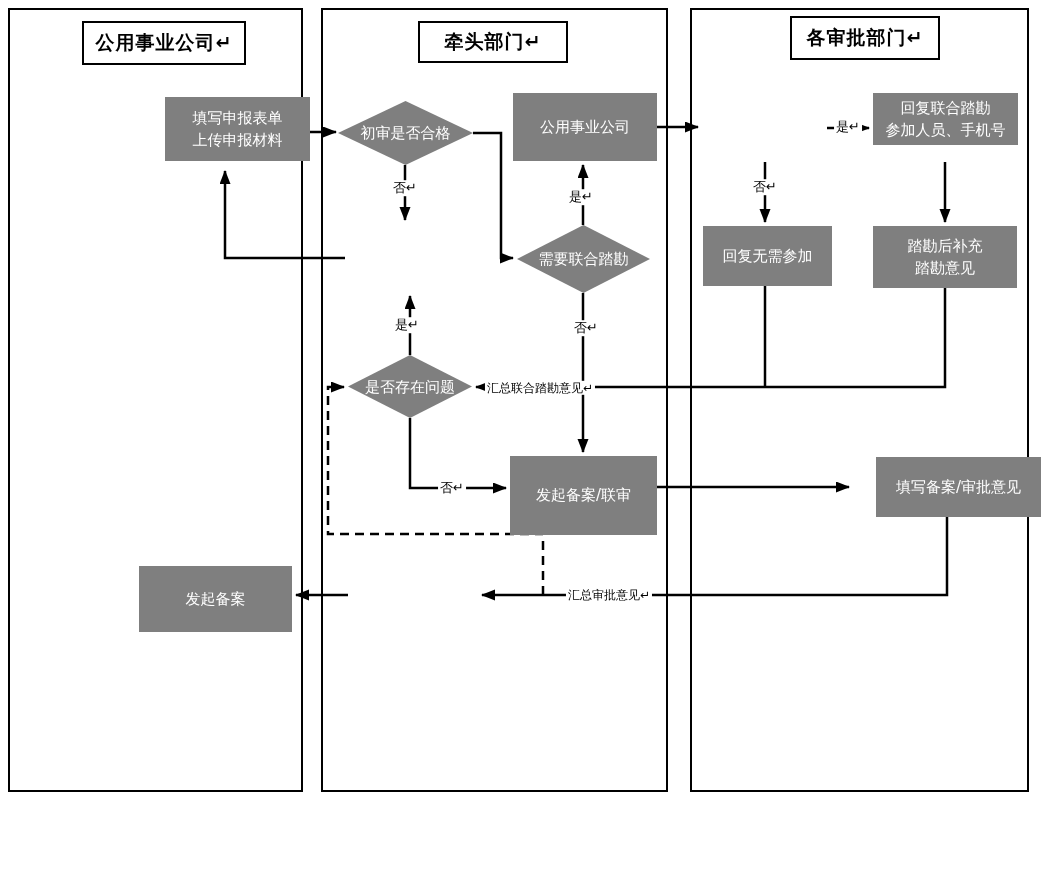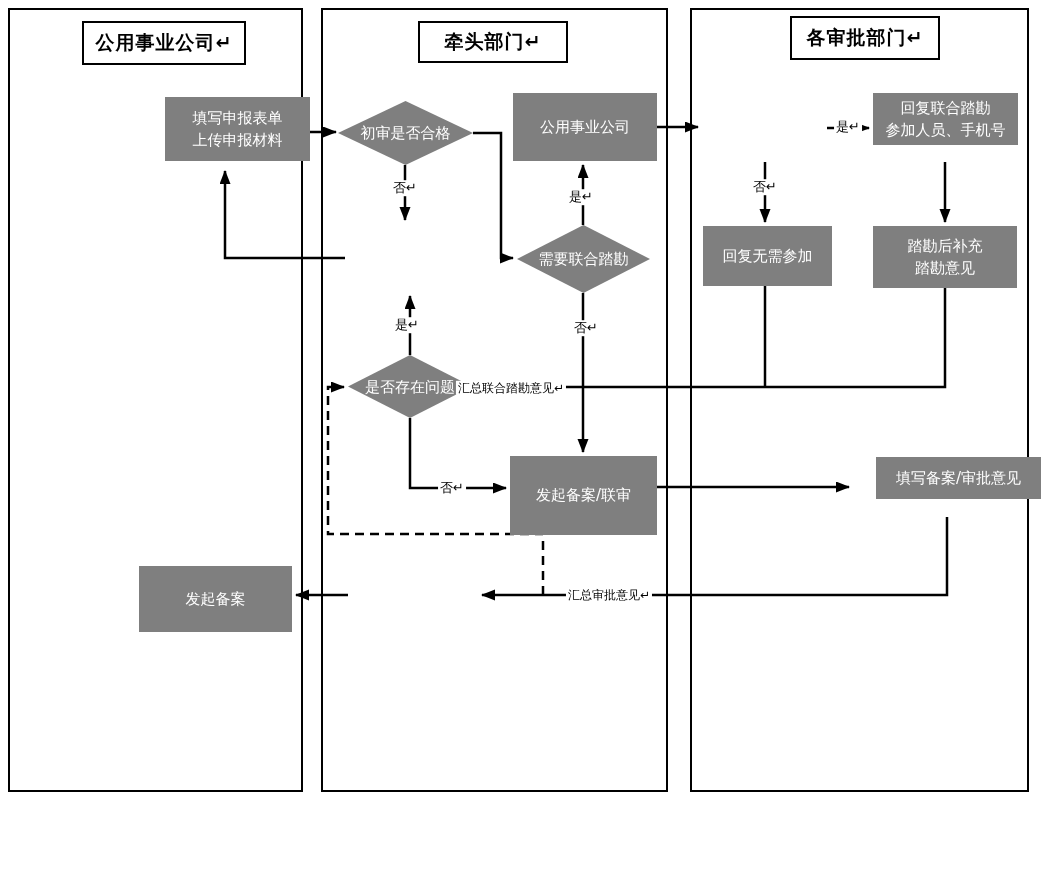--- a/index.html
+++ b/index.html
@@ -73,30 +73,30 @@
 
   <div class="node" style="left:165px;top:97px;width:145px;height:64px">填写申报表单
 上传申报材料</div>
   <div class="node" style="left:513px;top:93px;width:144px;height:68px">公用事业公司</div>
   <div class="node" style="left:873px;top:93px;width:145px;height:52px">回复联合踏勘
 参加人员、手机号</div>
   <div class="node" style="left:703px;top:226px;width:129px;height:60px">回复无需参加</div>
   <div class="node" style="left:873px;top:226px;width:144px;height:62px">踏勘后补充
 踏勘意见</div>
   <div class="node" style="left:510px;top:456px;width:147px;height:79px">发起备案/联审</div>
-  <div class="node" style="left:876px;top:457px;width:165px;height:42px">填写备案/审批意见</div>
+  <div class="node" style="left:876px;top:457px;width:165px;height:60px">填写备案/审批意见</div>
   <div class="node" style="left:139px;top:566px;width:153px;height:66px">发起备案</div>
 
   <div class="node diamond" style="left:338px;top:101px;width:135px;height:64px">初审是否合格</div>
   <div class="node diamond" style="left:517px;top:225px;width:133px;height:68px">需要联合踏勘</div>
   <div class="node diamond" style="left:348px;top:355px;width:124px;height:63px">是否存在问题</div>
 
   <div class="edge-label" style="left:405px;top:188px">否↵</div>
   <div class="edge-label" style="left:581px;top:197px">是↵</div>
   <div class="edge-label" style="left:586px;top:328px">否↵</div>
   <div class="edge-label" style="left:848px;top:127px">是↵</div>
   <div class="edge-label" style="left:765px;top:187px">否↵</div>
   <div class="edge-label" style="left:407px;top:325px">是↵</div>
   <div class="edge-label" style="left:452px;top:488px">否↵</div>
-  <div class="edge-label small" style="left:511px;top:388px">汇总联合踏勘意见↵</div>
+  <div class="edge-label small" style="left:540px;top:388px">汇总联合踏勘意见↵</div>
   <div class="edge-label small" style="left:609px;top:595px">汇总审批意见↵</div>
 
 </div>
 
 </body></html>

